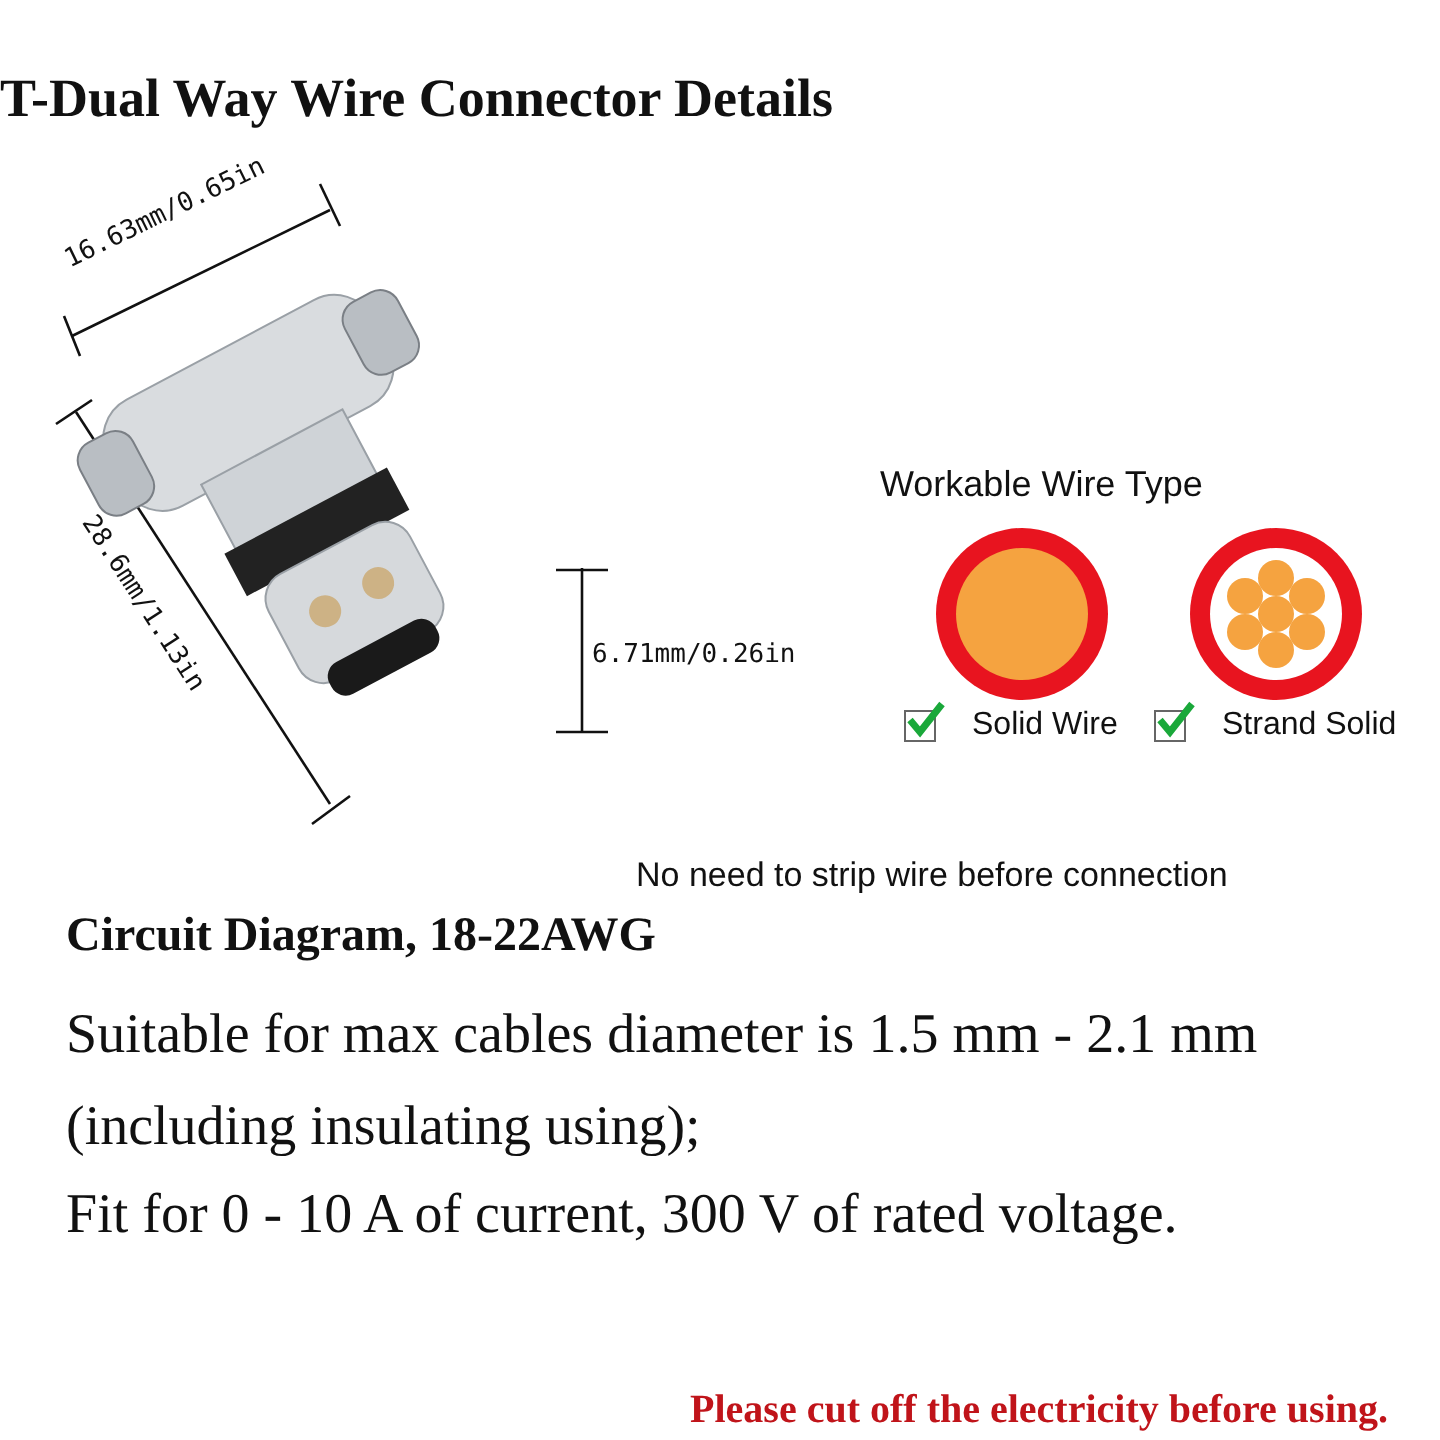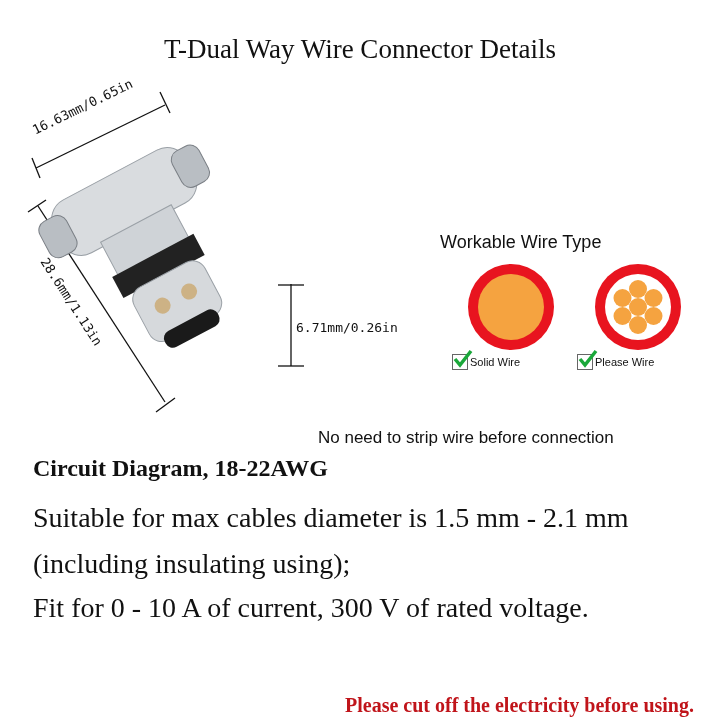--- a/index.html
+++ b/index.html
@@ -1,22 +1,22 @@
 <!DOCTYPE html>
 <html><head>
 <meta charset="utf-8">
 <style>
   html,body{margin:0;padding:0;background:#fff;}
   body{width:720px;height:720px;position:relative;overflow:hidden;font-family:"Liberation Serif",serif;color:#111;}
-  .title{position:absolute;left:0;top:34px;width:720px;text-align:center;font-weight:normal;font-size:27px;}
+  .title{position:absolute;left:0;top:34px;width:720px;text-align:left;font-weight:bold;font-size:27px;}
   .prod{position:absolute;left:0;top:80px;width:440px;height:340px;}
   .dim{position:absolute;font-family:"DejaVu Sans Mono","Liberation Mono",monospace;font-size:13px;color:#111;white-space:nowrap;}
   .wt-title{position:absolute;left:440px;top:232px;width:280px;text-align:left;font-family:"Liberation Sans",sans-serif;font-size:18px;}
   .wire{position:absolute;}
-  .wlabel{position:absolute;font-family:"Liberation Sans",sans-serif;font-size:11px;display:flex;align-items:center;gap:2px;}
+  .wlabel{position:absolute;font-family:"Liberation Sans",sans-serif;font-size:16px;display:flex;align-items:center;gap:18px;}
   .chk{width:14px;height:14px;border:1.5px solid #666;position:relative;display:inline-block;}
   .chk svg{position:absolute;left:0;top:-6px;}
   .note{position:absolute;left:318px;top:428px;font-family:Liberation Sans, sans-serif;font-size:17px;}
   .h2{position:absolute;left:33px;top:455px;font-weight:bold;font-size:24px;}
   .p{position:absolute;left:33px;font-size:28px;}
   .warn{position:absolute;right:26px;top:650px;font-weight:bold;font-size:20px;color:#c0141a;margin-top:44px;}
 </style>
 </head>
 <body>
 
@@ -81,21 +81,21 @@
       </svg>
   </span>
   <span>Solid Wire</span>
 </div>
 <div class="wlabel" style="left:577px;top:354px;">
   <span class="chk">
     <svg width="20" height="20">
         <path d="M2 10 L7 16 L18 2" stroke="#1aa83a" stroke-width="3.5" fill="none"></path>
       </svg>
   </span>
-  <span>Please Wire</span>
+  <span>Strand Solid</span>
 </div>
 
 <div class="note">No need to strip wire before connection</div>
 
 <div class="h2">Circuit Diagram, 18-22AWG</div>
 <div class="p" style="top:502px;">Suitable for max cables diameter is 1.5 mm - 2.1 mm</div>
 <div class="p" style="top:548px;">(including insulating using);</div>
 <div class="p" style="top:592px;">Fit for 0 - 10 A of current, 300 V of rated voltage.</div>
 
 <div class="warn">Please cut off the electricity before using.</div>

